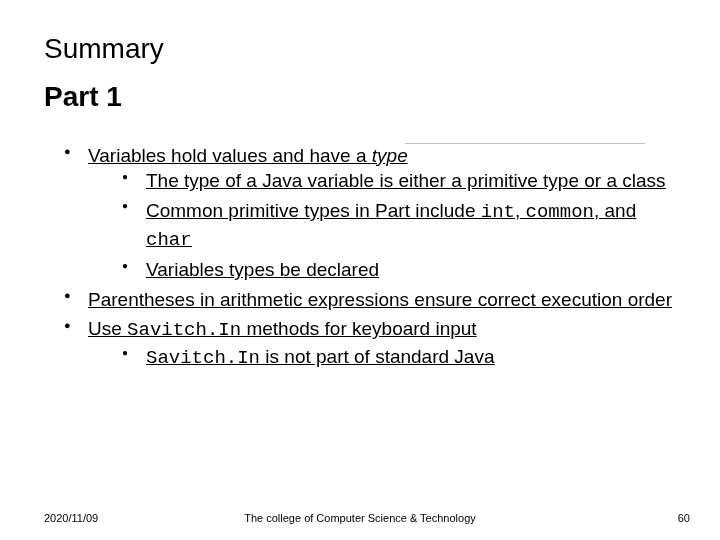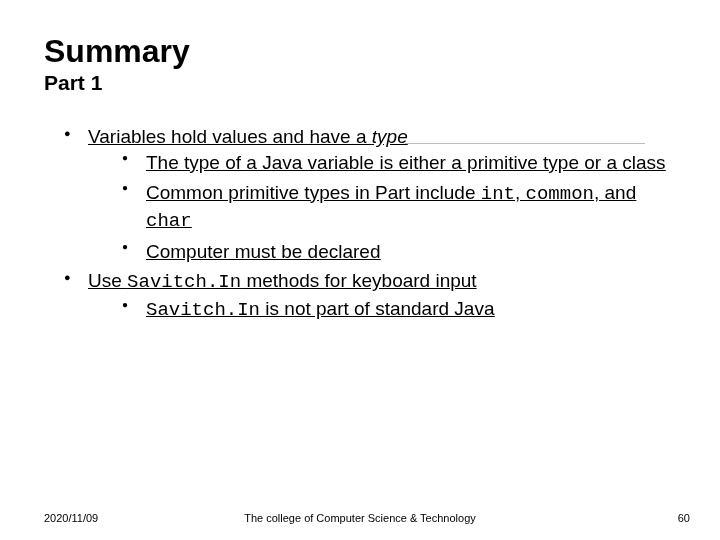--- a/index.html
+++ b/index.html
@@ -14,27 +14,27 @@
     overflow: hidden;
   }
   .slide {
     box-sizing: border-box;
     padding: 34px 44px 0 44px;
     width: 720px;
     height: 540px;
     position: relative;
   }
   .title {
-    font-size: 32px;
-    font-weight: bold;
-    margin: 0 0 2px 0;
+    font-size: 28px;
+    font-weight: normal;
+    margin: 0 0 17px 0;
     line-height: 1.1;
   }
   .subtitle {
-    font-size: 21px;
+    font-size: 28px;
     font-weight: bold;
     margin: 0 0 30px 0;
     line-height: 1.1;
   }
   .title-rule {
     position: absolute;
     left: 405px;
     top: 143px;
     width: 240px;
     border-top: 1px solid #bfbfbf;
@@ -89,23 +89,24 @@
   <div class="title-rule"></div>
 
   <ul class="body">
     <li>
       <span>Variables hold values and have a </span><span class="italic">type</span>
       <ul>
         <li><span>The type of a Java variable is either a primitive type or a class</span></li>
         <li>
           <span>Common primitive types in Part include </span><span class="mono">int</span><span>, </span><span class="mono">common</span><span>, and </span><span class="mono">char</span>
         </li>
-        <li><span>Computer must be declared</span></li>
+        <li><span>Variables types be declared</span></li>
       </ul>
     </li>
+    <li><span>Parentheses in arithmetic expressions ensure correct execution order</span></li>
     <li>
       <span>Use </span><span class="mono">Savitch.In</span><span> methods for keyboard input</span>
       <ul>
         <li>
           <span class="mono">Savitch.In</span><span> is not part of standard Java</span>
         </li>
       </ul>
     </li>
   </ul>
 

